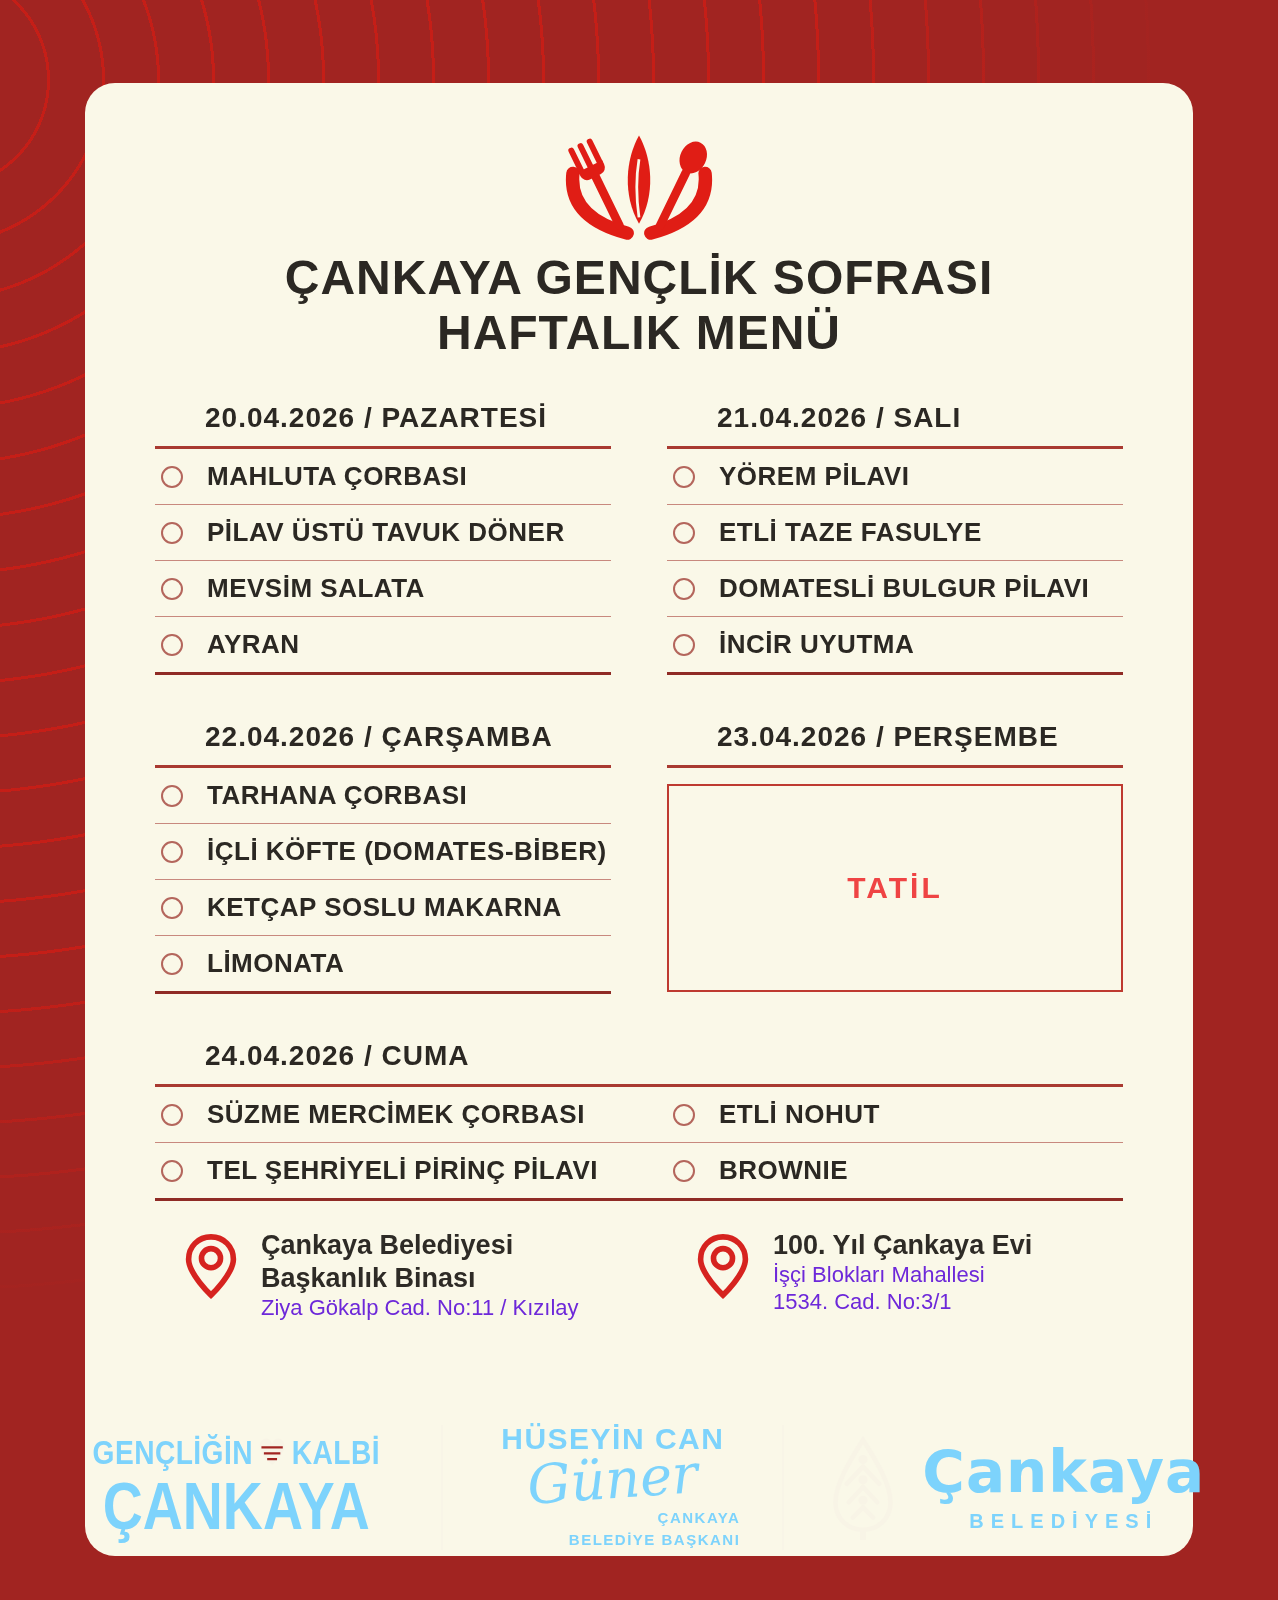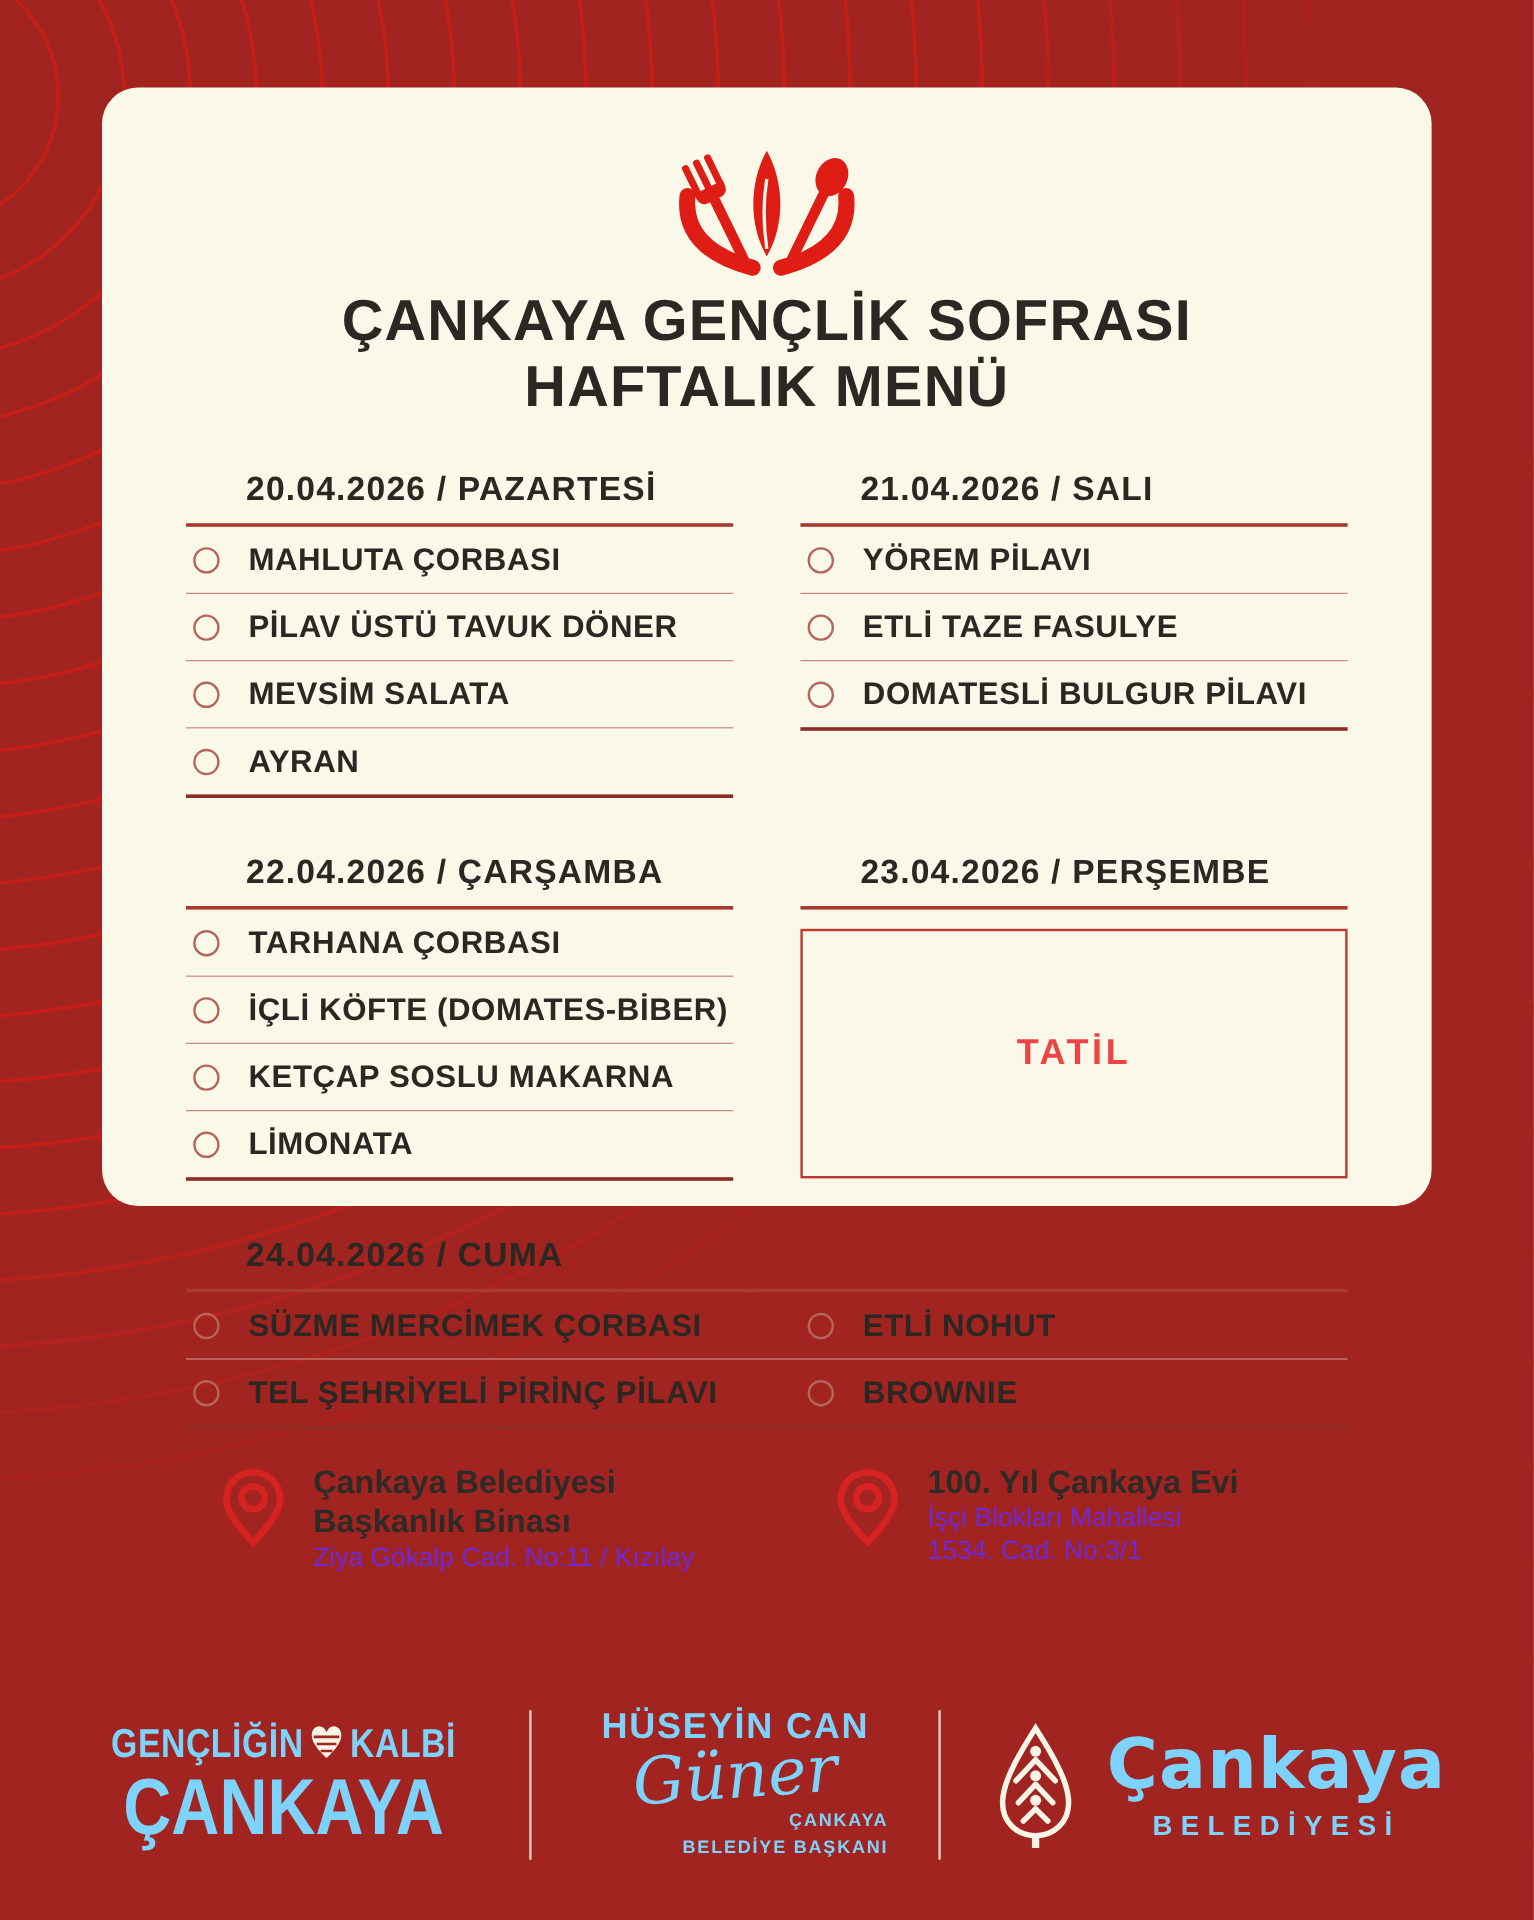--- a/index.html
+++ b/index.html
@@ -5,21 +5,21 @@
   html,body{margin:0;padding:0;}
   body{
     width:1278px;height:1600px;position:relative;overflow:hidden;
     font-family:"Liberation Sans", sans-serif;
     background-color:#A12421;
     background-image:
       radial-gradient(circle at -60px 80px, rgba(161,36,33,0) 0, rgba(161,36,33,0) 880px, rgba(161,36,33,1) 1240px),
       repeating-radial-gradient(circle at -60px 80px, rgba(227,25,15,0) 0 52px, rgba(227,25,15,.55) 52px 55px);
   }
   .card{
-    position:absolute;left:85px;top:73px;width:1108px;height:932px;
+    position:absolute;left:85px;top:83px;width:1108px;height:1473px;
     background:#FAF8E8;border-radius:30px;box-sizing:border-box;
     padding:40px 70px 0 70px;
   }
   .logo-wrap{width:190px;height:118px;margin:0 auto;}
   .logo-wrap svg{display:block;width:190px;height:118px;}
   .title{margin-top:10px;text-align:center;font-size:48px;font-weight:bold;
     letter-spacing:1px;color:#2B2823;line-height:1.14;}
   .menu{margin-top:42px;display:grid;grid-template-columns:1fr 1fr;column-gap:56px;row-gap:46px;}
   .day-header{font-size:28px;font-weight:bold;letter-spacing:1px;color:#2B2823;
     padding:0 0 12px 50px;border-bottom:3px solid #A93A31;}
@@ -53,21 +53,21 @@
   .sig-name{font-size:30px;font-weight:bold;letter-spacing:1.5px;line-height:1;}
   .sig-script{font-family:"DejaVu Serif", serif;font-style:italic;font-size:54px;
     line-height:.95;margin-top:0;transform:rotate(-4deg);}
   .sig-title{margin-top:2px;text-align:right;font-size:15px;font-weight:bold;
     letter-spacing:1.5px;line-height:1.45;}
   .municipality{display:flex;align-items:center;gap:22px;}
   .municipality svg{width:74px;height:106px;display:block;}
   .muni-text{text-align:center;}
   .muni-name{font-size:58px;font-weight:bold;letter-spacing:1px;line-height:1;
     font-family:"DejaVu Sans", sans-serif;}
-  .muni-sub{font-size:23px;letter-spacing:7px;margin-top:9px;font-weight:bold;}
+  .muni-sub{font-size:20px;letter-spacing:7px;margin-top:9px;font-weight:bold;}
 </style>
 </head>
 <body>
 
 <div class="card">
 
   <div class="logo-wrap">
     <svg viewBox="0 0 220 150" xmlns="http://www.w3.org/2000/svg">
       <g fill="#E01D15">
         <path d="M26,64 Q20,120 95,140" fill="none" stroke="#E01D15" stroke-width="17" stroke-linecap="round"></path>
@@ -122,20 +122,24 @@
         <span class="bullet"></span>
         <span class="item-label">YÖREM PİLAVI</span>
       </div>
       <div class="item">
         <span class="bullet"></span>
         <span class="item-label">ETLİ TAZE FASULYE</span>
       </div>
       <div class="item">
         <span class="bullet"></span>
         <span class="item-label">DOMATESLİ BULGUR PİLAVI</span>
+      </div>
+      <div class="item">
+        <span class="bullet"></span>
+        <span class="item-label">İNCİR UYUTMA</span>
       </div>
     </div>
 
     <div class="day-block">
       <div class="day-header">22.04.2026 / ÇARŞAMBA</div>
       <div class="item">
         <span class="bullet"></span>
         <span class="item-label">TARHANA ÇORBASI</span>
       </div>
       <div class="item">

